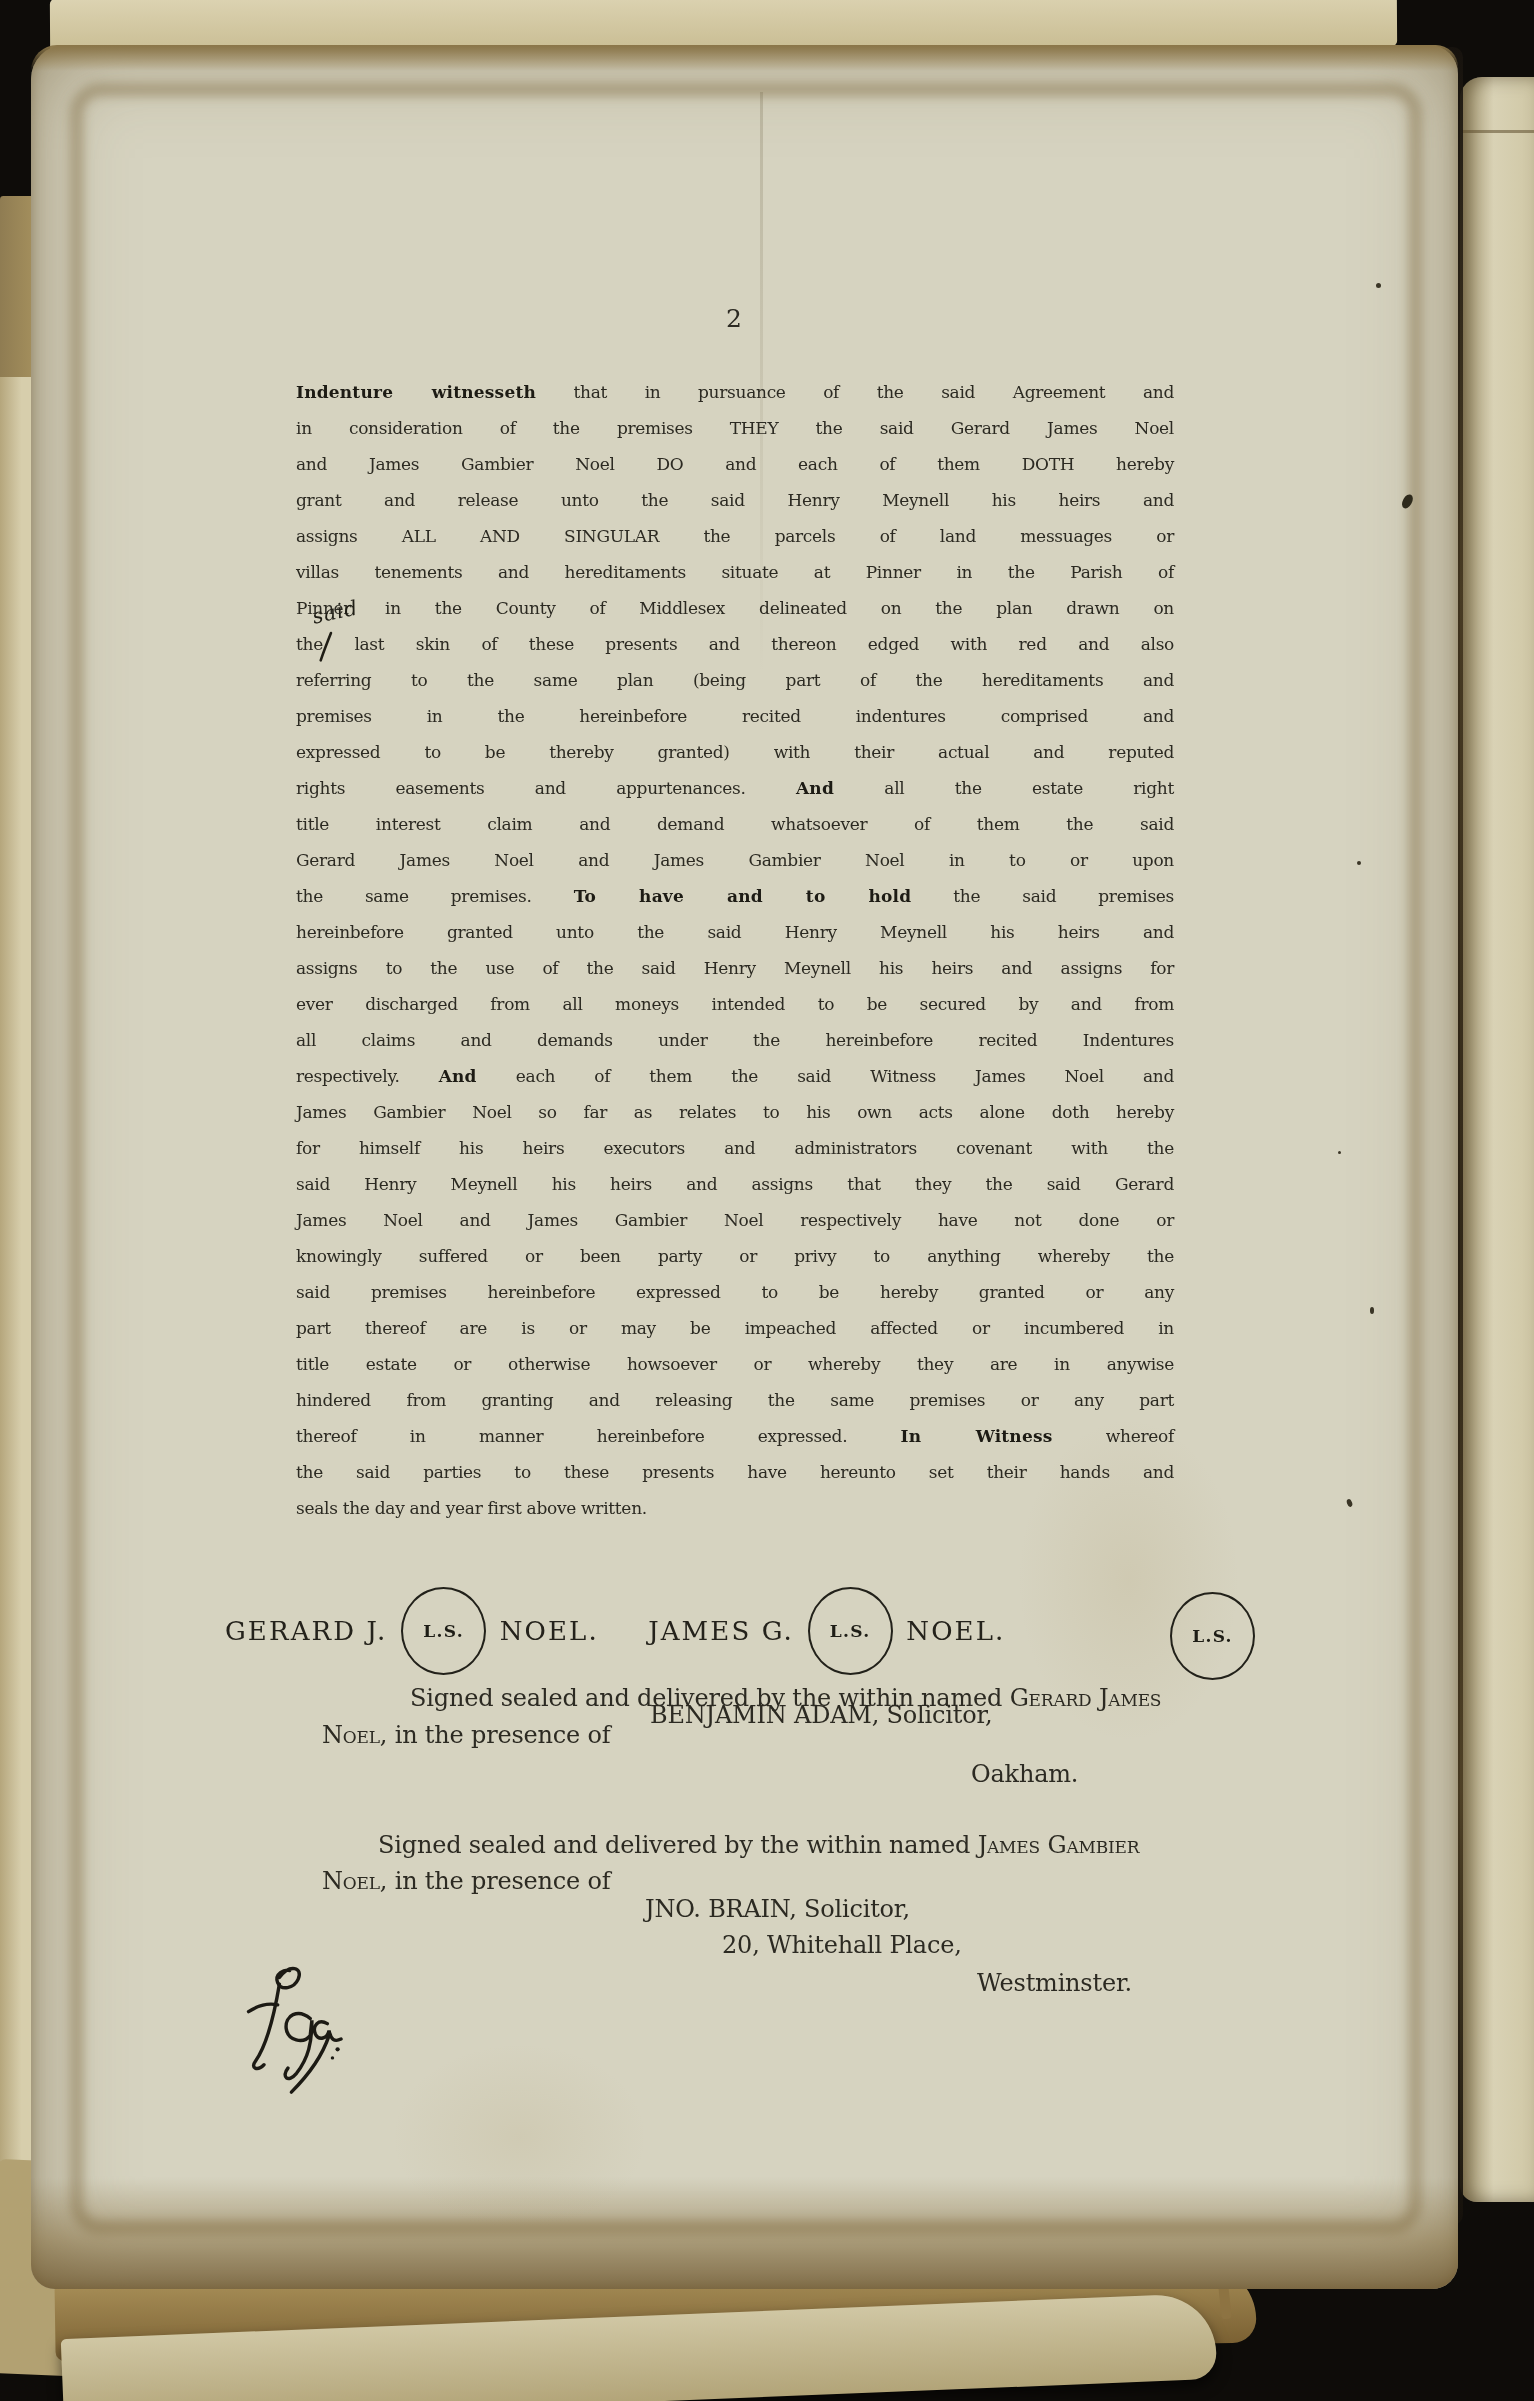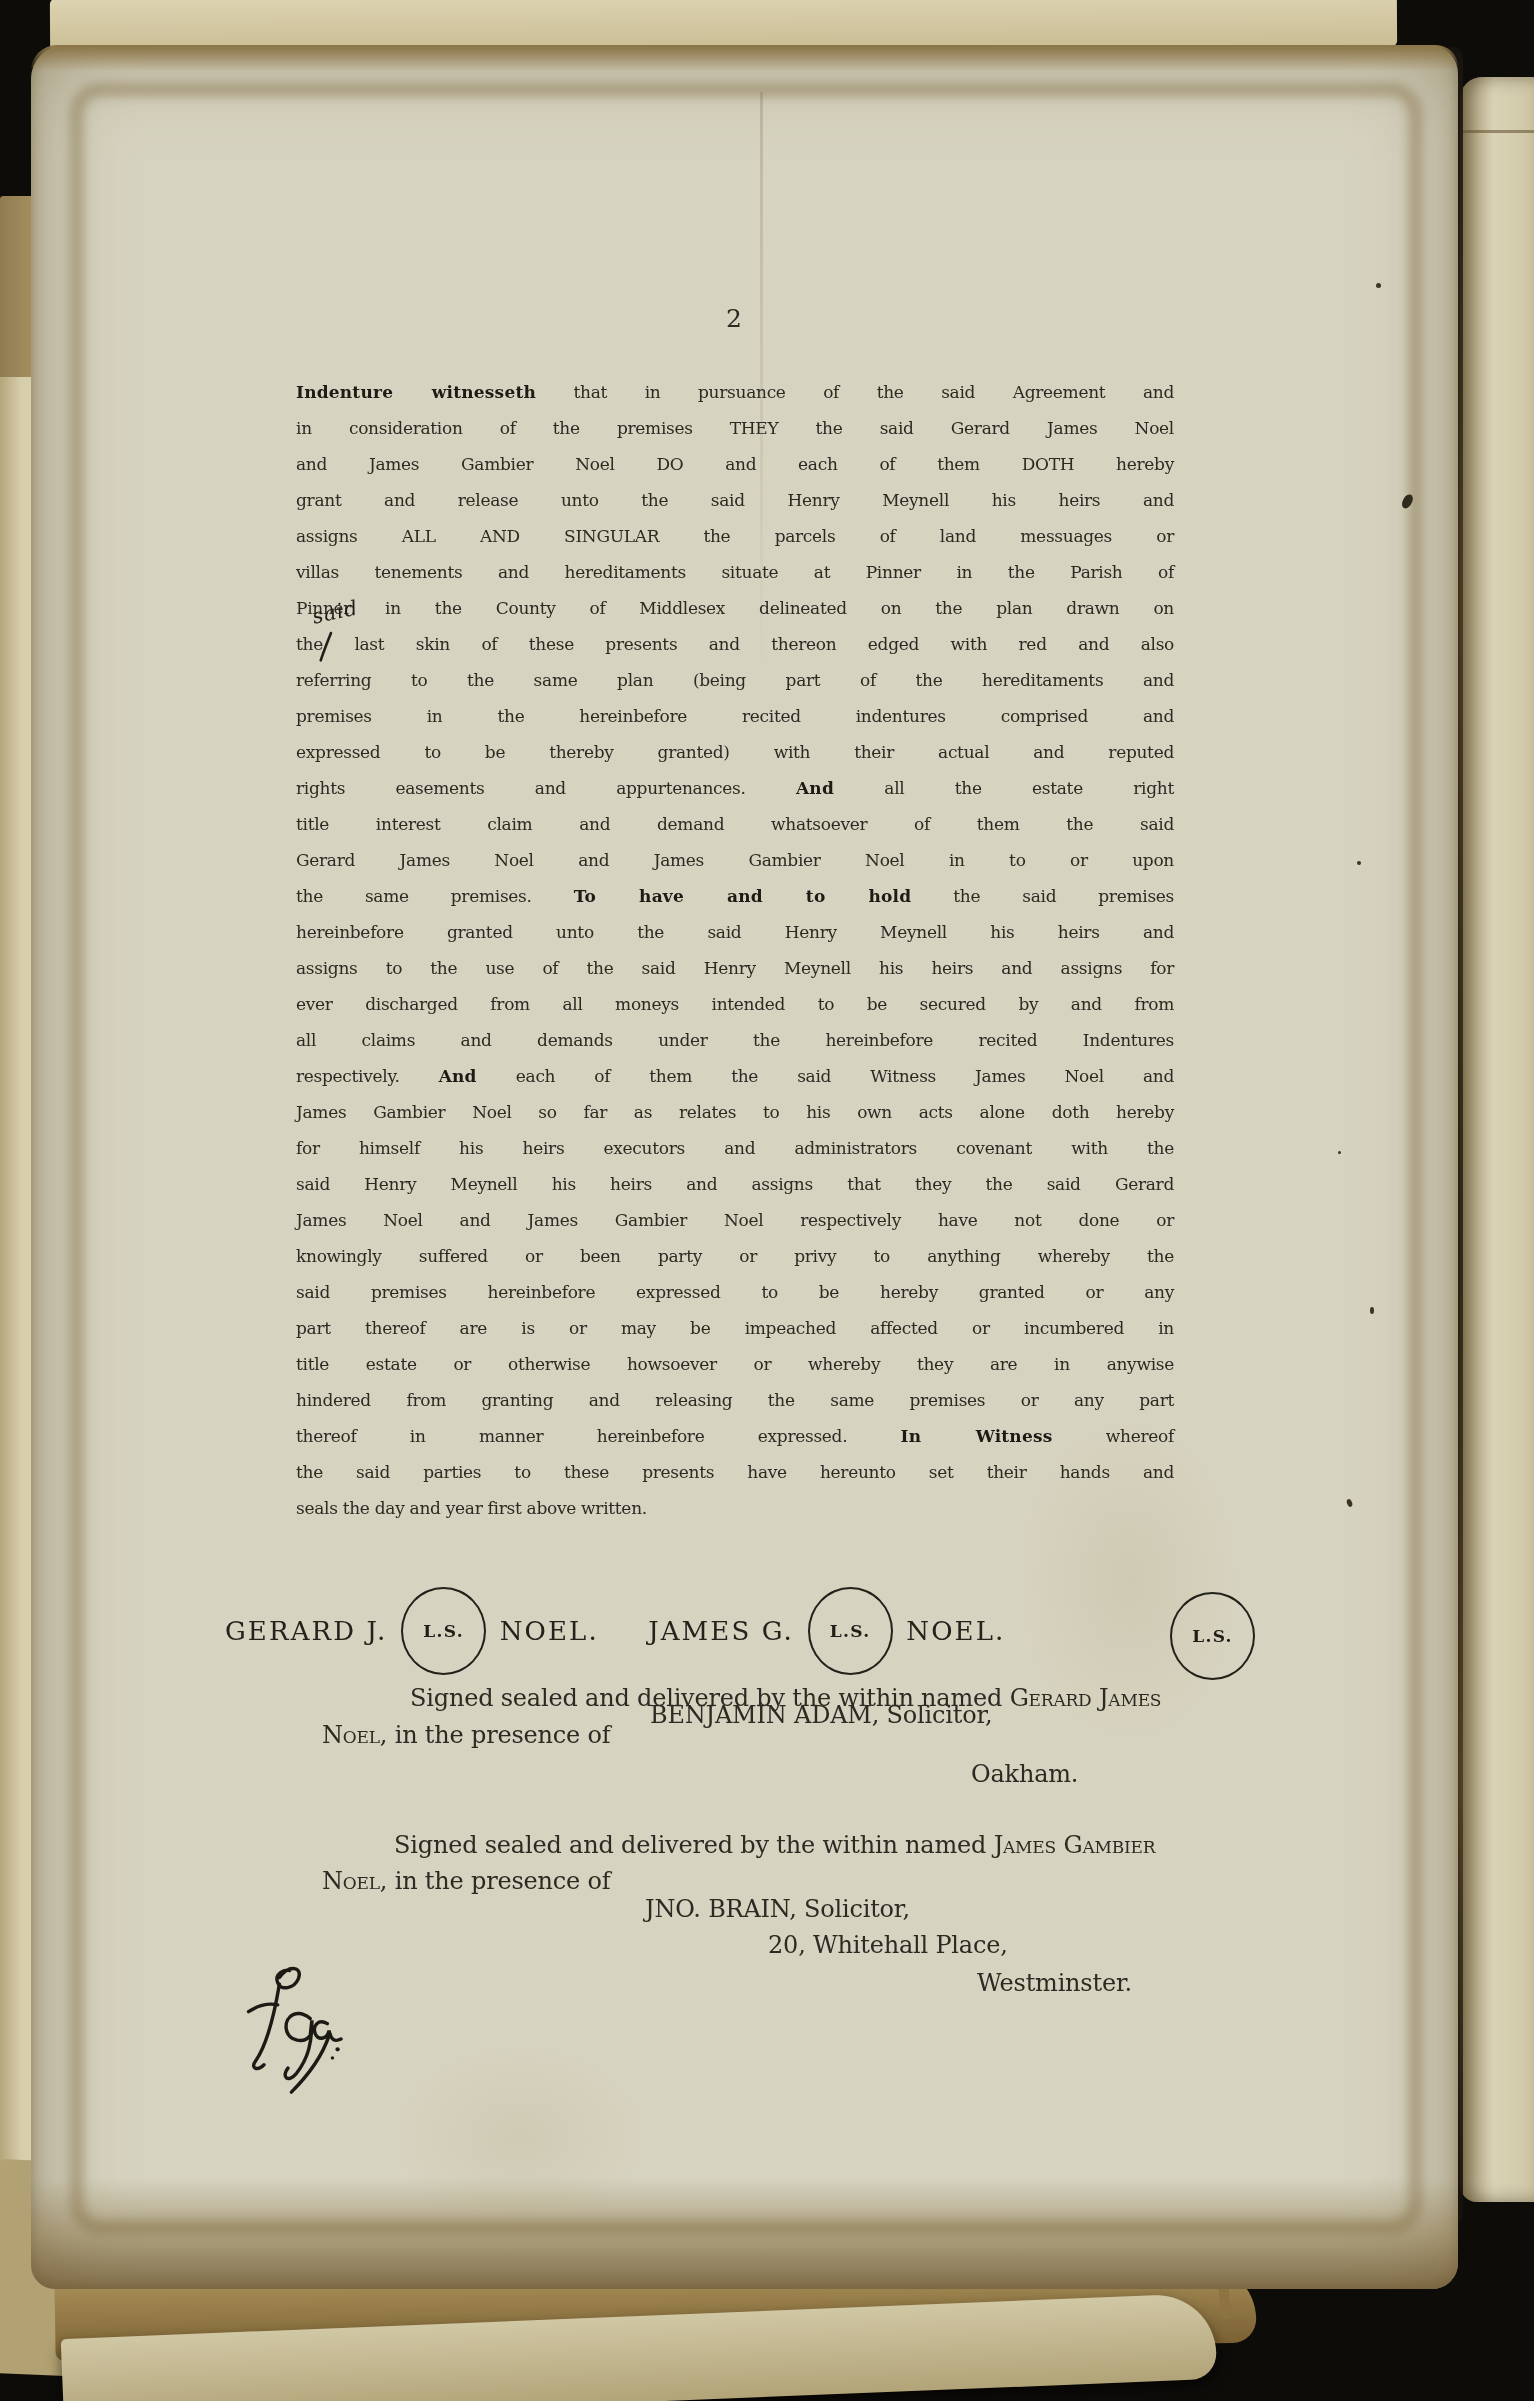--- a/index.html
+++ b/index.html
@@ -136,24 +136,24 @@
     font-size:17px; font-weight:bold; letter-spacing:1.3px; color:#1e1d16;
     flex:0 0 auto; background:transparent;
   }
   .seal-3 { position:absolute; left:1170px; top:1592px; }
 
   .att { position:absolute; font-size:24px; letter-spacing:-0.2px; white-space:nowrap; }
   .att1 { left:378px; top:1684px;margin-left:32px; }
   .att2 { left:322px; top:1721px; }
   .att3 { left:650px; top:1701px; }
   .att4 { left:971px; top:1760px; }
-  .att5 { left:378px; top:1831px;margin-left:16px; }
+  .att5 { left:378px; top:1831px; }
   .att6 { left:322px; top:1867px; }
   .att7 { left:645px; top:1895px; }
-  .att8 { left:768px; top:1931px; }
+  .att8 { left:722px; top:1931px; }
   .att9 { left:977px; top:1969px; }
 
   .initials-svg { position:absolute; left:245px; top:1962px; }
 </style>
 </head>
 <body>
 
 <div class="scene">
 
   <div class="behind-top"></div>

